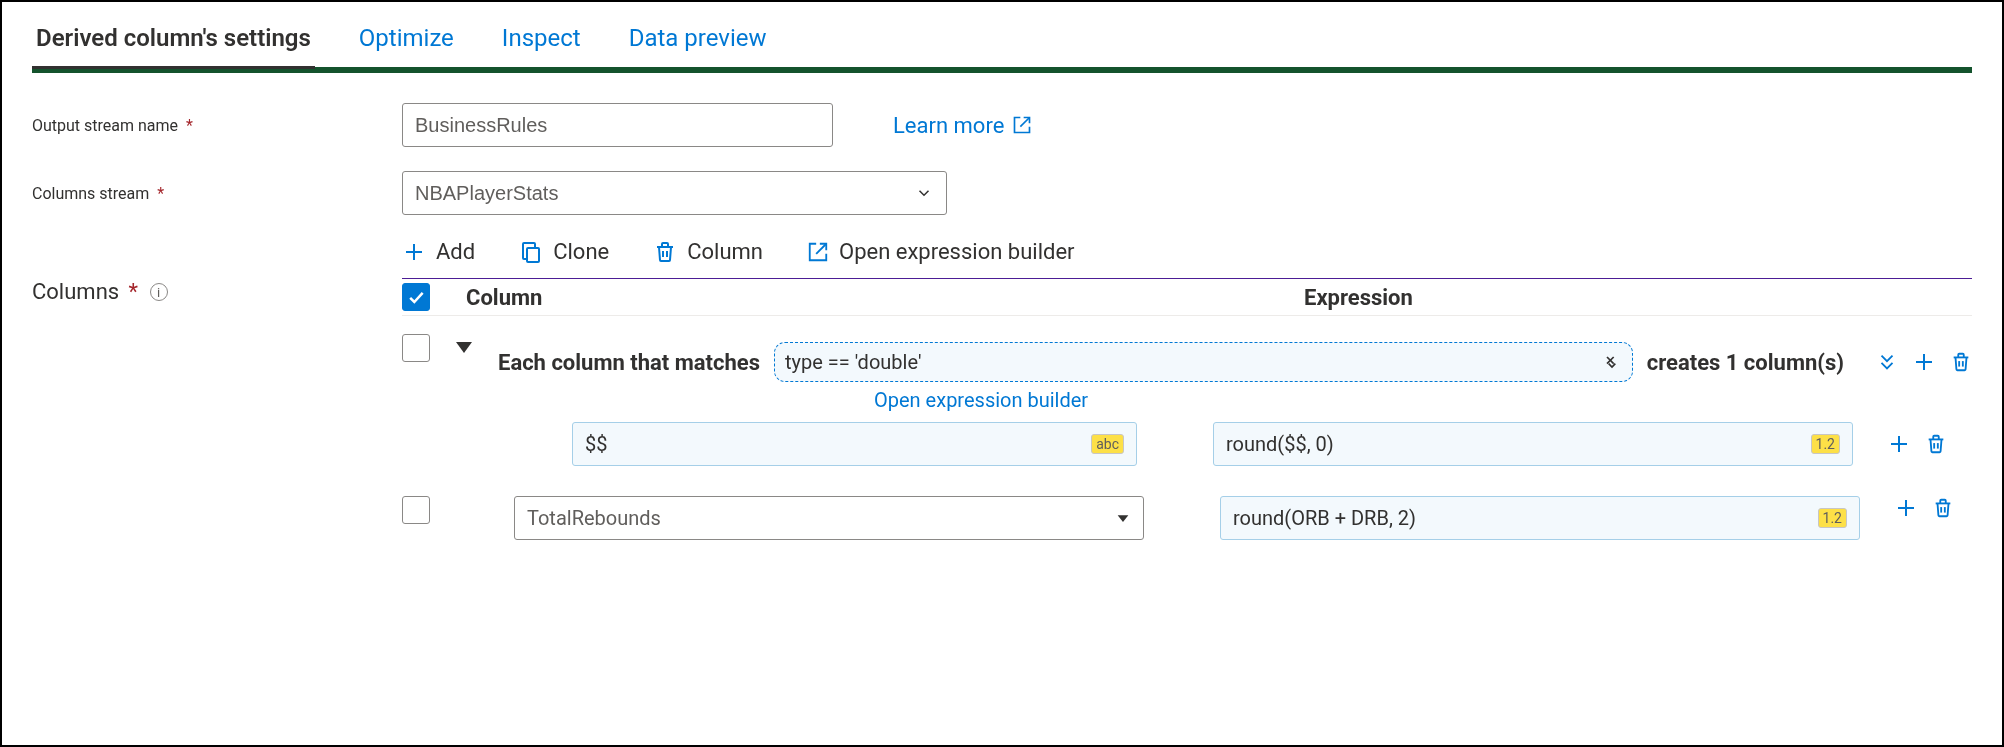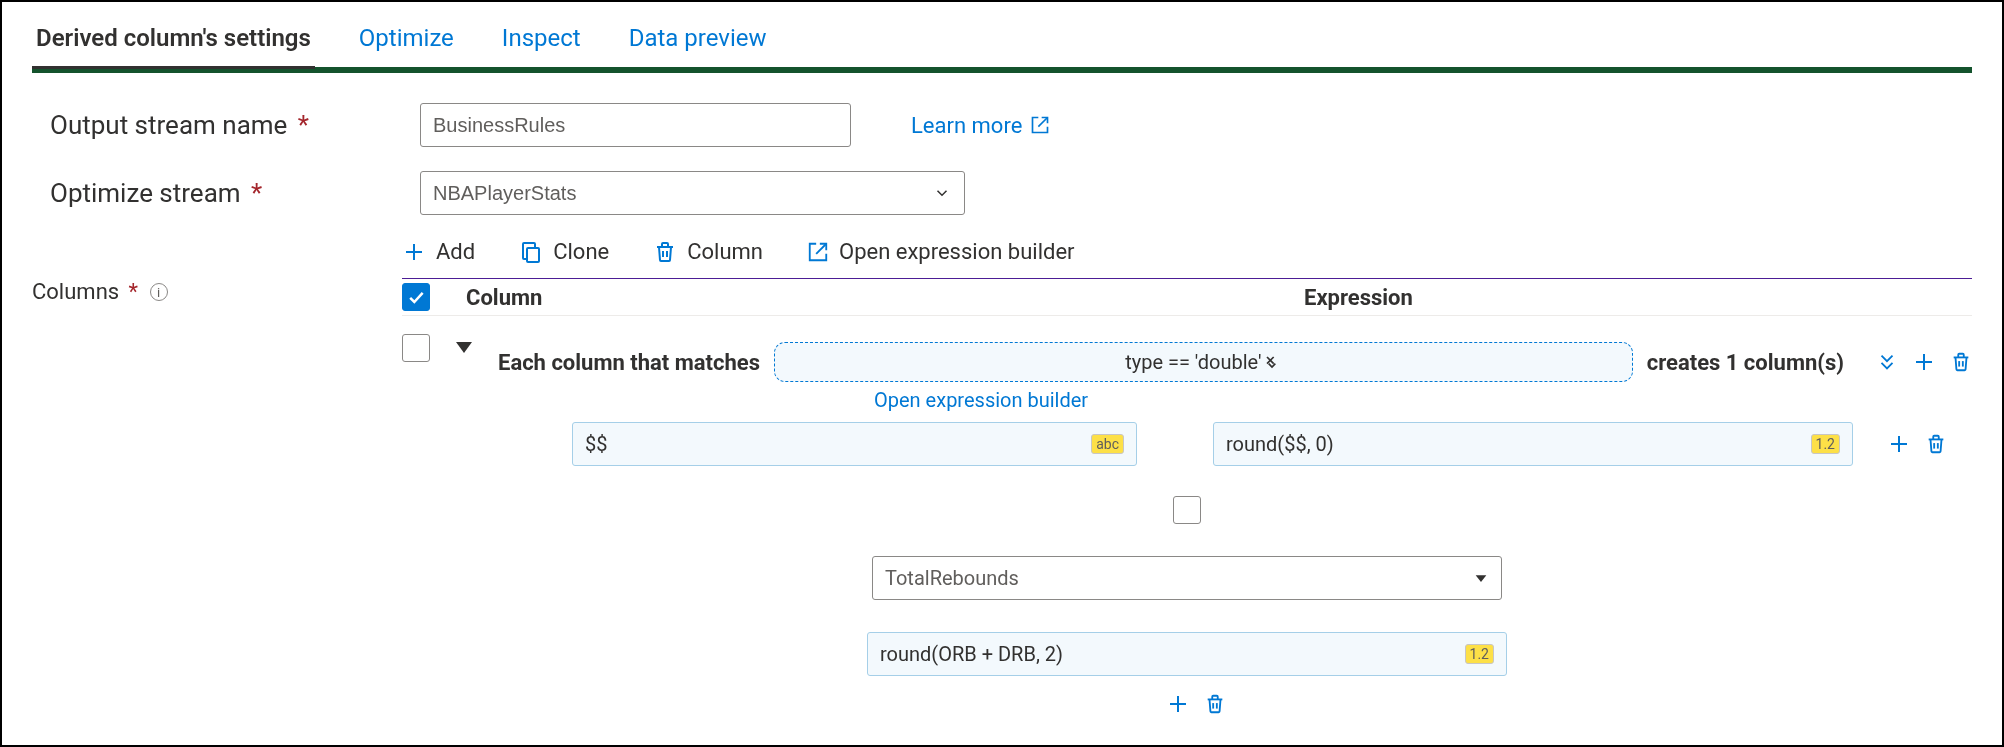--- a/index.html
+++ b/index.html
@@ -37,23 +37,22 @@
   .form-area {
     padding-top: 30px;
   }
   .row {
     display: flex;
     align-items: center;
     margin-bottom: 24px;
   }
   .label-col {
     width: 370px;
-    font-size: 26px;
+    font-size: 16px;
     color: #323130;
-    margin-left: 18px;
   }
   .req { color: #a4262c; margin-left: 4px; }
   .text-input {
     width: 431px;
     height: 44px;
     border: 1px solid #8a8886;
     border-radius: 3px;
     padding: 0 12px;
     font-size: 20px;
     color: #605e5c;
@@ -163,21 +162,21 @@
     border: 1px dashed #0078d4;
     background: #f3f9fd;
     border-radius:11px;
     height: 40px;
     padding: 0 10px;
     font-size:20px;
     color:#323130;
     flex:1;
     display:flex;
     align-items:center;
-    justify-content:center;
+    justify-content:space-between;
     min-width: 540px;
   }
   .oeb-link {
     color:#0078d4;
     font-size:20px;
     margin-left: 0;
     display:block;
     margin-top:6px;
     cursor:pointer;
   }
@@ -244,21 +243,21 @@
         <svg width="20" height="20" viewBox="0 0 24 24" fill="none" stroke="currentColor" stroke-width="2">
             <path d="M14 3h7v7"></path>
             <path d="M10 14L21 3"></path>
             <path d="M21 14v7H3V3h7"></path>
           </svg>
       </a>
     </div>
 
     <div class="row">
       <div class="label-col">
-        <span>Optimize stream</span>
+        <span>Columns stream</span>
         <span class="req">*</span>
       </div>
       <div class="select-wrap">
         <input class="text-input" style="width: 100%;" readonly="" value="NBAPlayerStats">
         <svg class="chev" width="18" height="18" viewBox="0 0 24 24" fill="none" stroke="#323130" stroke-width="2">
             <polyline points="6 9 12 15 18 9"></polyline>
           </svg>
       </div>
     </div>
 
@@ -376,21 +375,21 @@
             <svg width="22" height="22" viewBox="0 0 24 24" fill="none" stroke="currentColor" stroke-width="2">
                 <path d="M4 7h16"></path>
                 <path d="M10 11v6"></path>
                 <path d="M14 11v6"></path>
                 <path d="M6 7l1 13a1 1 0 0 0 1 1h8a1 1 0 0 0 1-1l1-13"></path>
                 <path d="M9 7V4a1 1 0 0 1 1-1h4a1 1 0 0 1 1 1v3"></path>
               </svg>
           </div>
         </div>
 
-        <div class="grid-row" style="padding-top:30px;align-items:center;flex-direction:column;">
+        <div class="grid-row" style="padding-top:30px;align-items:flex-start;">
           <div class="checkbox"></div>
           <div class="row2-indent"></div>
           <div class="field-box plain" style="width:630px;">
             <span style="color:#605e5c;">TotalRebounds</span>
             <svg width="16" height="16" viewBox="0 0 24 24" fill="#323130">
                 <polygon points="4,8 20,8 12,18"></polygon>
               </svg>
           </div>
           <div style="width:44px;"></div>
           <div class="field-box col-expr">

